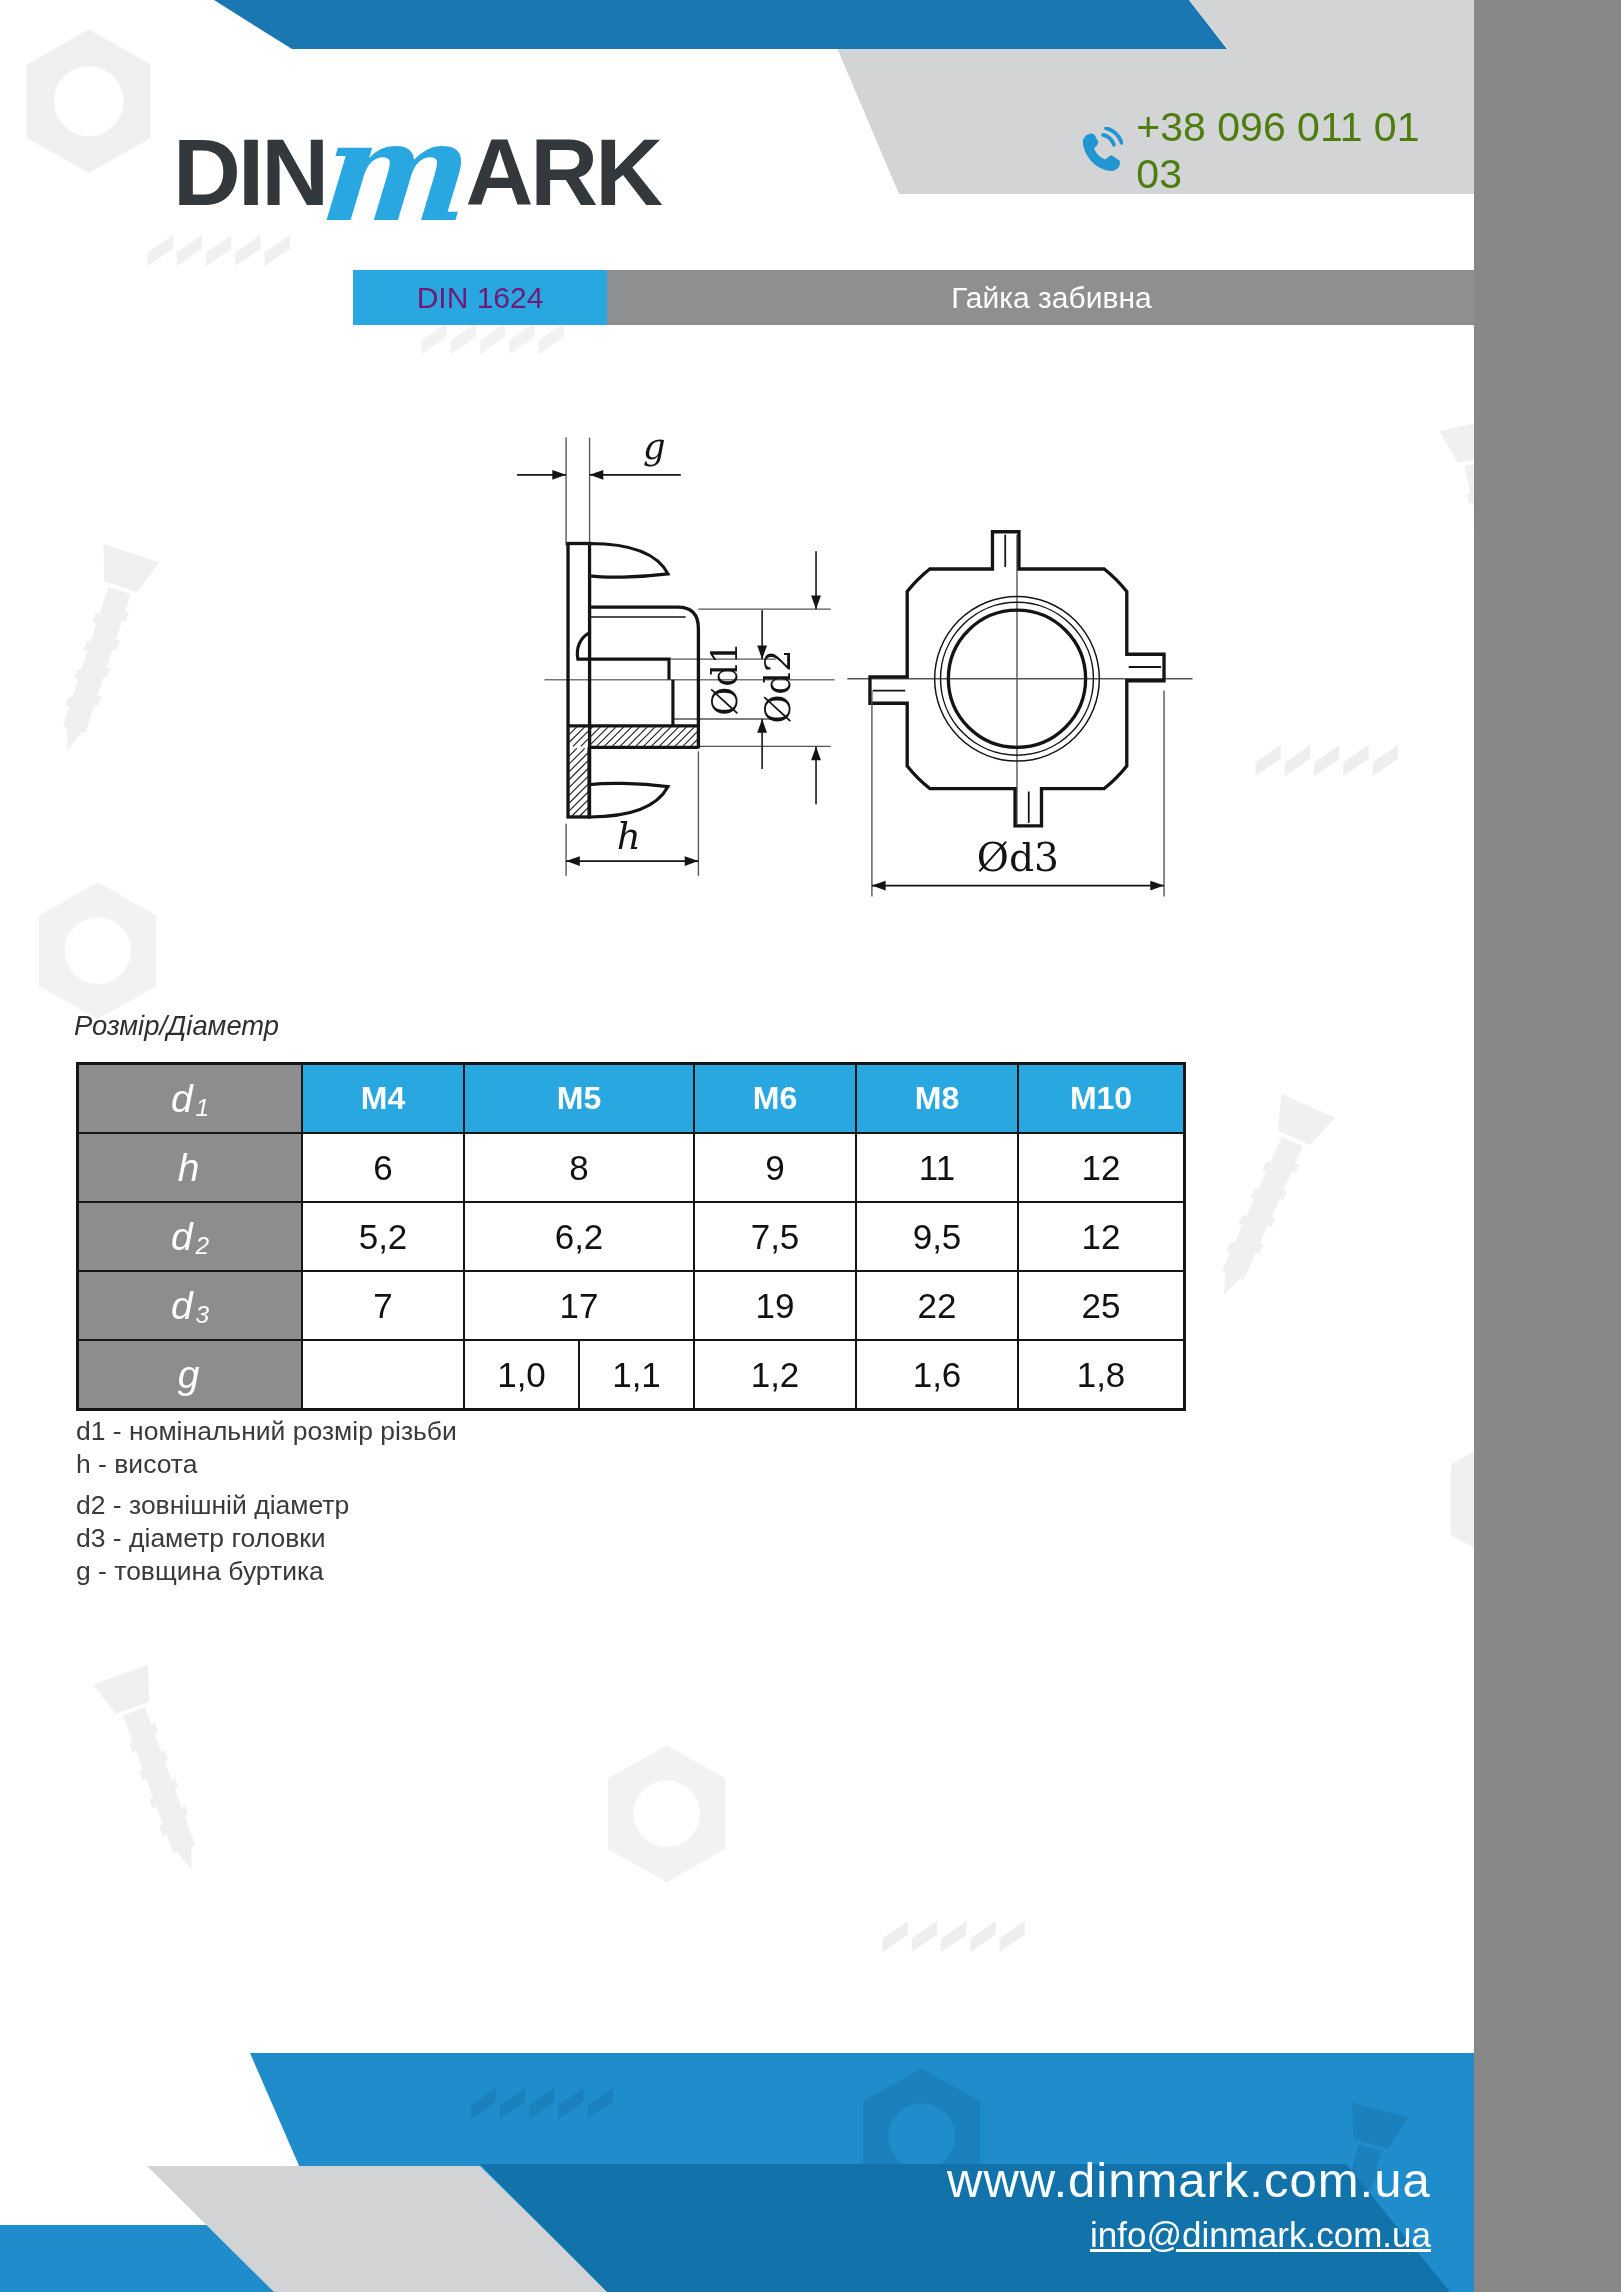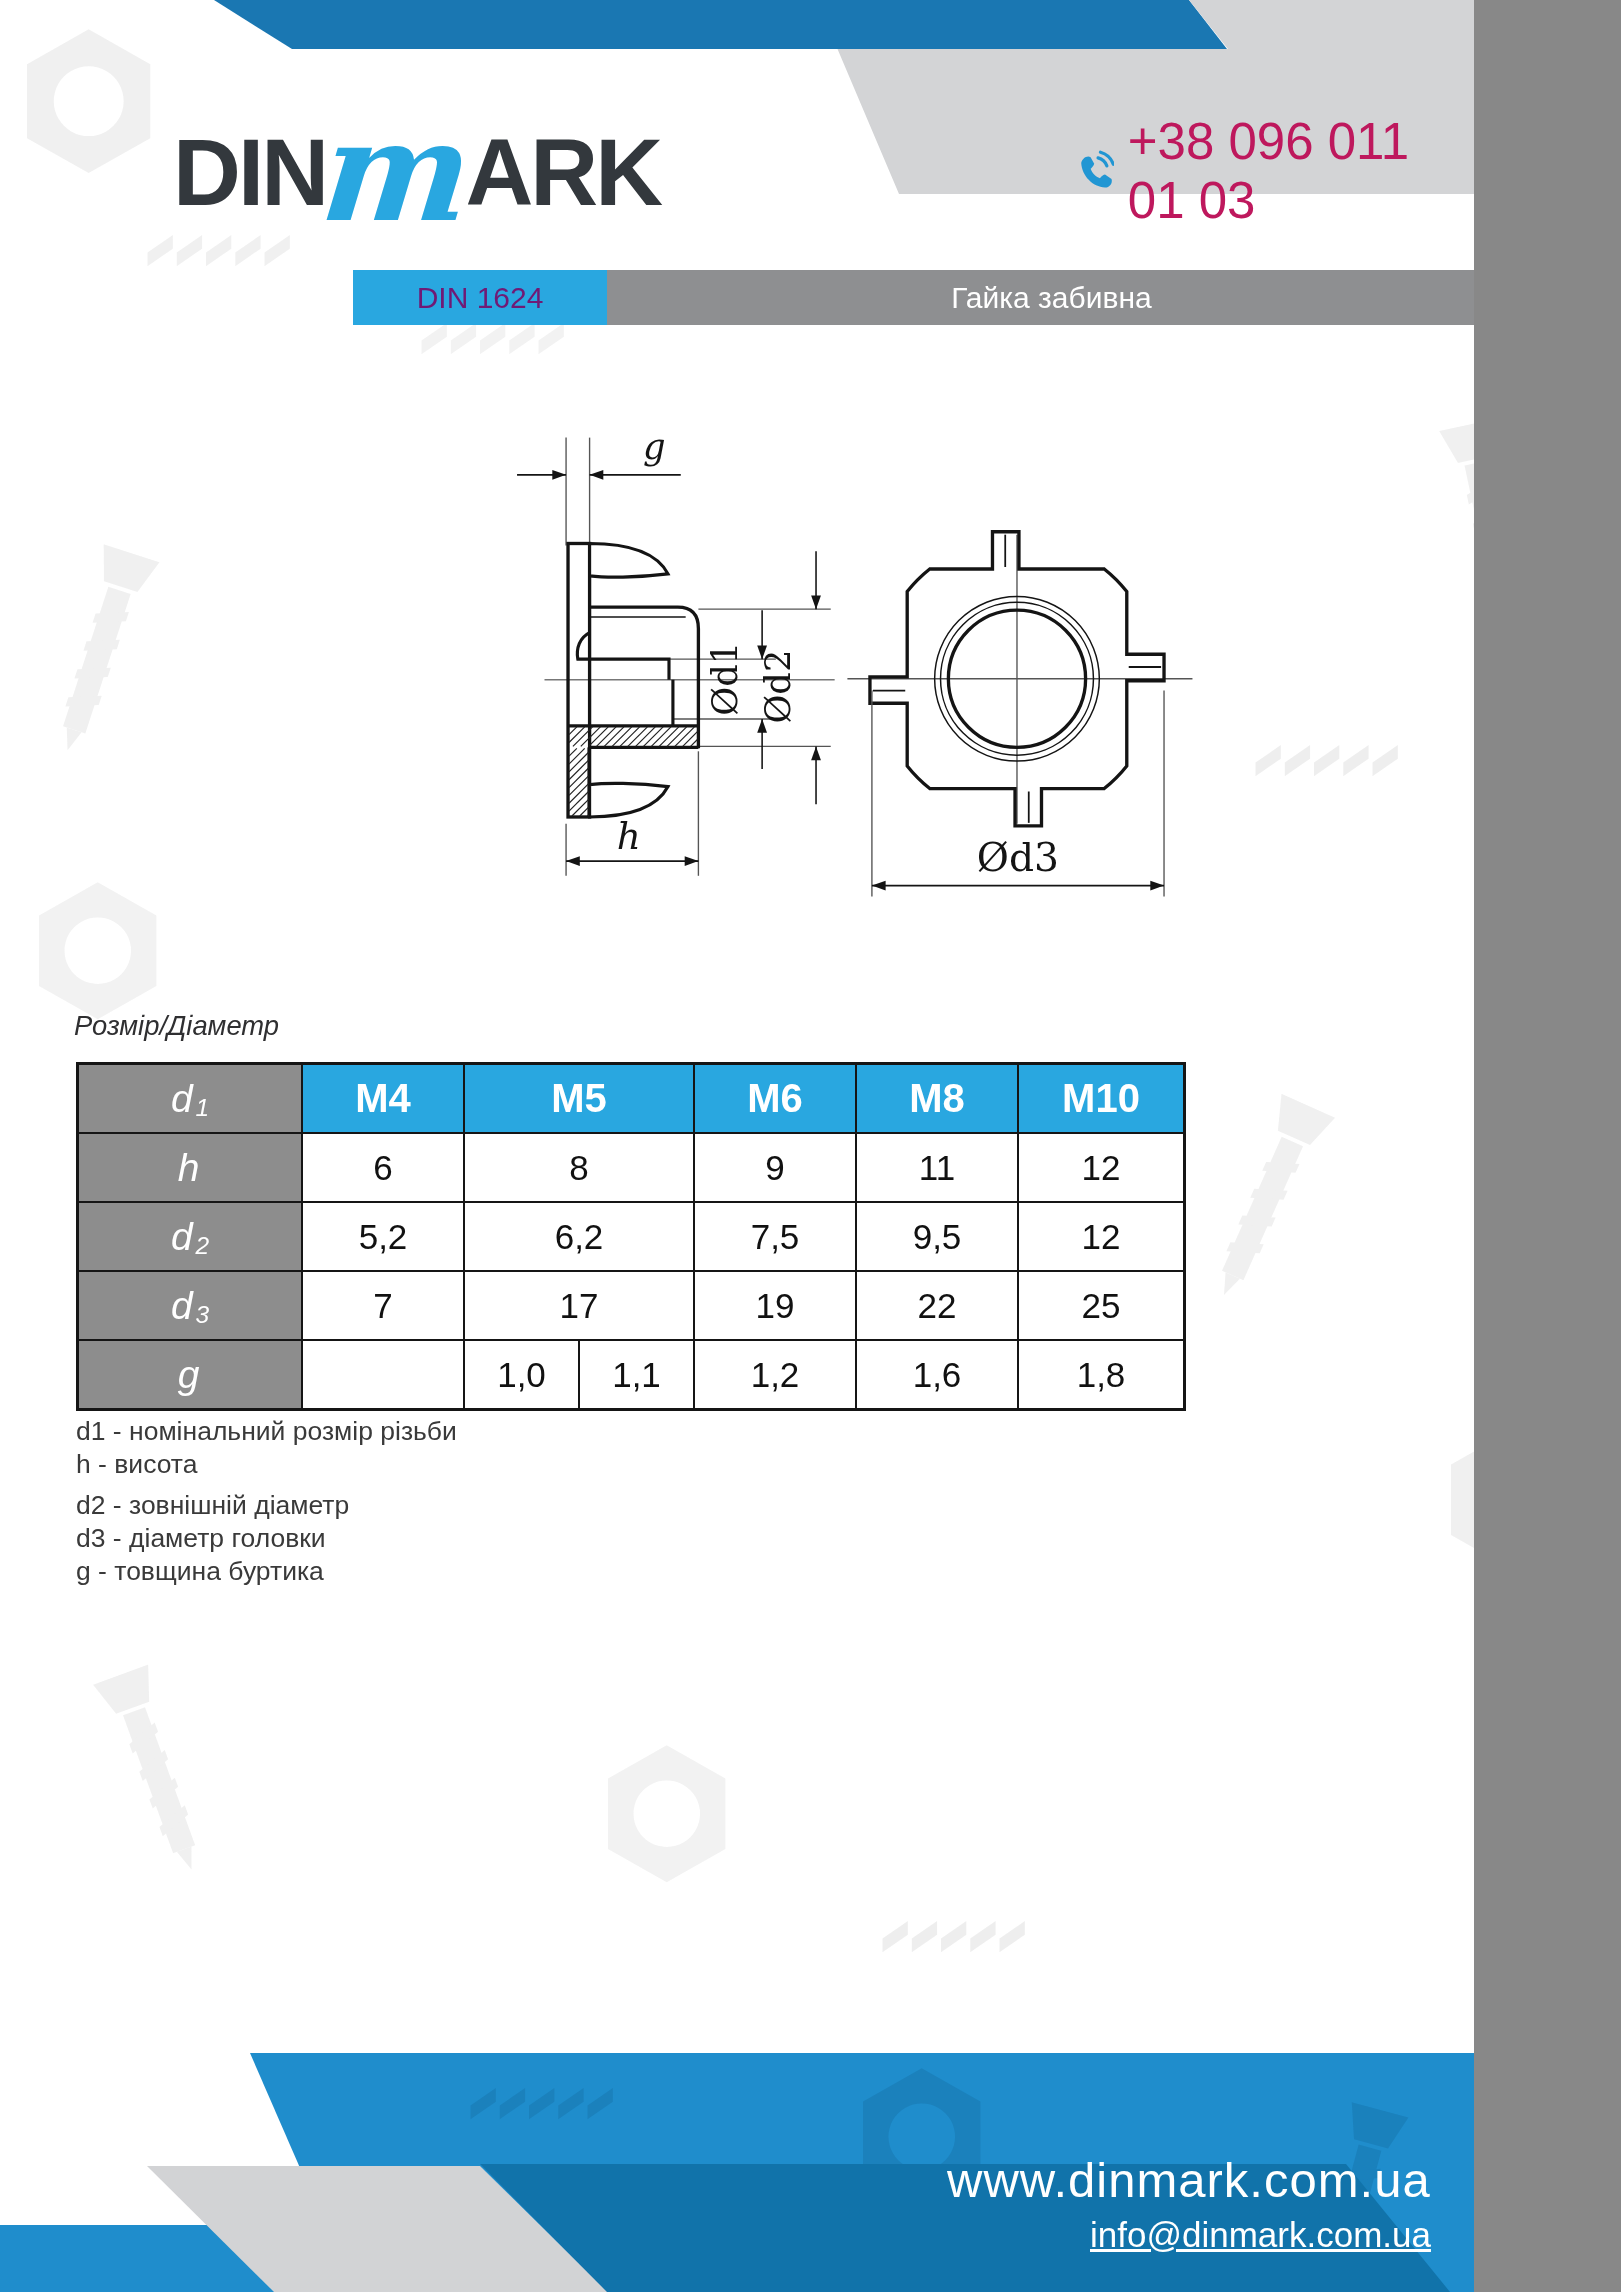--- a/index.html
+++ b/index.html
@@ -9,42 +9,42 @@
   .topbar{position:absolute;left:0;top:0;width:1274px;height:49px;background:#1a77b2;
           clip-path:polygon(214px 0,1189px 0,1227px 49px,292px 49px);}
   .topgray{position:absolute;left:814px;top:0;width:808px;height:194px;background:#d3d4d6;
            clip-path:polygon(375px 0,808px 0,808px 194px,85px 194px,23.5px 49px,414px 49px);}
   
   .logo{position:absolute;left:173px;top:116px;height:98px;display:flex;align-items:flex-end;
         color:#33383d;font-weight:bold;font-size:94px;letter-spacing:-2.9px;line-height:0.86;}
   .logo .m{font-family:"DejaVu Serif",serif;font-style:italic;font-weight:bold;font-size:139px;
            line-height:0.62;letter-spacing:0;margin:0 -5.9px 0 -2px;transform:skewX(-6deg);}
   
-  .phone{position:absolute;left:1074px;top:112px;display:flex;align-items:center;gap:13.7px;
-         color:#be185d;font-size:51px;font-weight:500;letter-spacing:0;}
+  .phone{position:absolute;left:1074px;top:104px;display:flex;align-items:center;gap:13.7px;
+         color:#4d7c0f;font-size:41px;font-weight:500;letter-spacing:0;}
   
   .badge-din{position:absolute;left:353px;top:270px;width:254px;height:55px;background:#29a7e0;
              color:#701a75;font-size:30px;display:flex;align-items:center;justify-content:center;}
   .badge-name{position:absolute;left:607px;top:270px;width:889px;height:55px;background:#8e8f91;
               color:#fff;font-size:30px;display:flex;align-items:center;justify-content:center;
               box-sizing:border-box;}
   
   .drawing{position:absolute;left:470px;top:412px;}
   .drawing text{font-family:"DejaVu Serif",serif;fill:#141414;}
   
   .tbl-title{position:absolute;left:74px;top:1010px;font-size:27.4px;color:#2f2f31;font-style:italic;}
   .dtable{position:absolute;left:76px;top:1062px;display:grid;background:#fff;
           grid-template-columns:224px 162px 115px 115px 162px 162px 166px;
           grid-auto-rows:69px;border:2px solid #151515;}
   .cell{border:1.5px solid #151515;display:flex;align-items:center;justify-content:center;
         font-size:35px;color:#111;}
   .span2{grid-column:span 2;}
   .lbl{background:#8d8d8d;color:#fff;font-style:italic;font-size:39px;}
   .lbl .sub{font-size:24.5px;margin-top:19.6px;margin-left:2.9px;}
-  .hdr{background:#29a7e0;color:#fff;font-weight:bold;font-size:40px;}
+  .hdr{background:#29a7e0;color:#fff;font-weight:bold;font-size:32px;}
   
   .notes{position:absolute;left:76px;top:1415px;font-size:26.5px;color:#3a3a3a;line-height:33px;}
   .notes .grp2{margin-top:8px;}
   
   .footer-main{position:absolute;left:0;top:2053px;width:1621px;height:239px;background:#1f8dcc;
                clip-path:polygon(250px 0,1621px 0,1621px 239px,354px 239px);}
   .footer-band-left{position:absolute;left:0;top:2225px;width:686px;height:68px;background:#1f8dcc;}
   .footer-stripe{position:absolute;left:147px;top:2166px;width:461px;height:126px;background:#d2d3d5;
                  clip-path:polygon(0 0,333px 0,461px 126px,127px 126px);}
   .footer-dark{position:absolute;left:480px;top:2164px;width:970px;height:128px;background:#1173aa;

